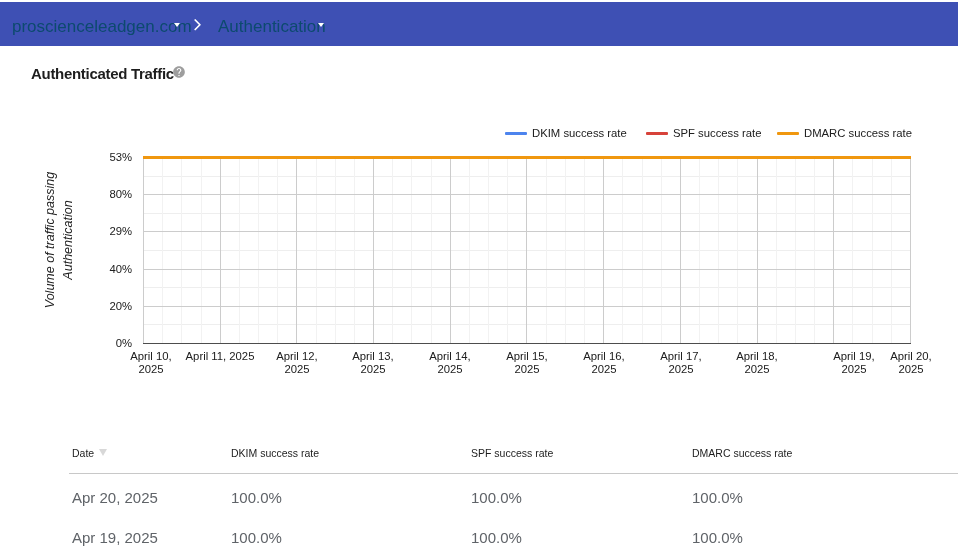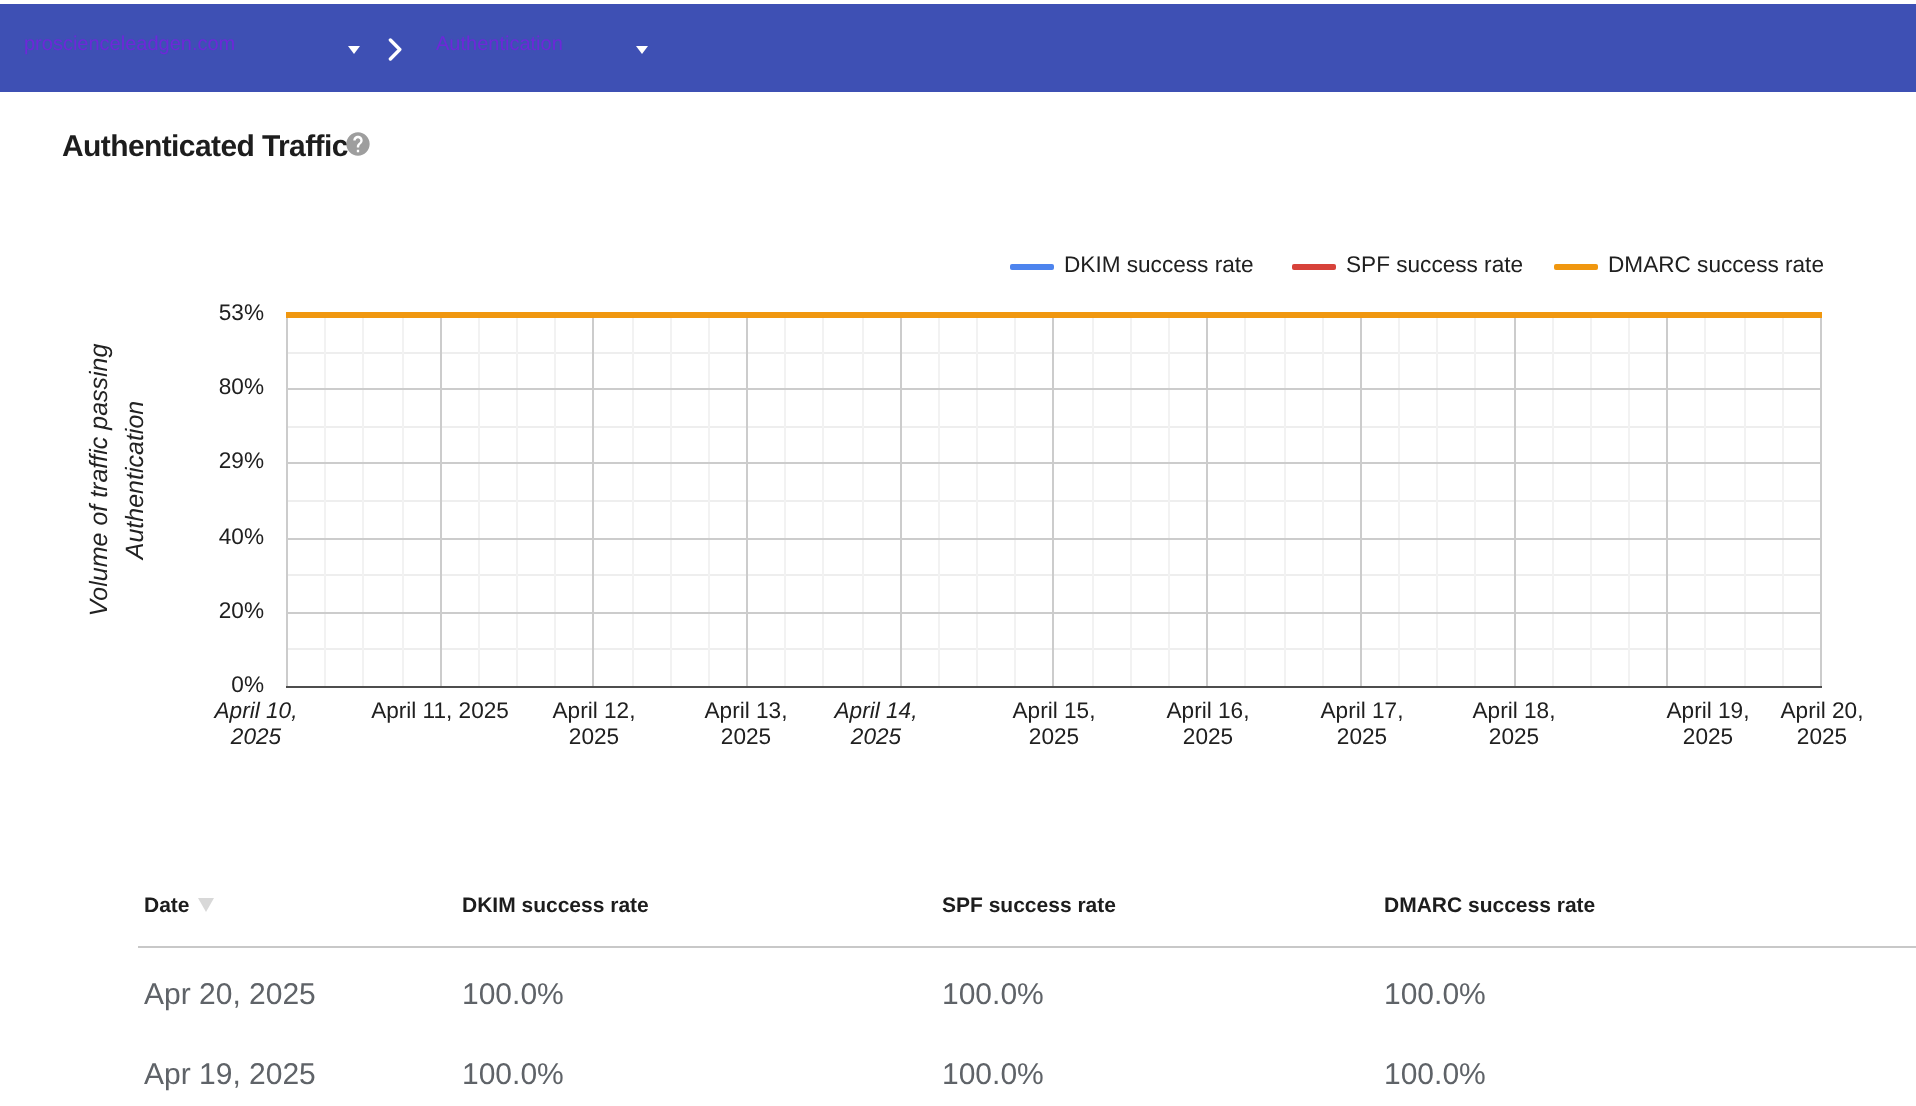--- a/index.html
+++ b/index.html
@@ -1,33 +1,33 @@
 <!DOCTYPE html>
 <html><head>
 <meta charset="utf-8">
 <style>
   html,body{margin:0;padding:0;}
   body{width:958px;height:553px;background:#ffffff;overflow:hidden;position:relative;
        font-family:"Liberation Sans",sans-serif;}
   .abs{position:absolute;}
   
   .topbar{top:2px;left:0;width:958px;height:44px;background:#3E50B4;}
-  .tb-text{color:#6d28d9;font-size:10px;letter-spacing:0px;}
+  .tb-text{color:#0c4a6e;font-size:17px;letter-spacing:0px;}
   .caret{display:inline-block;width:0;height:0;border-left:3.5px solid transparent;
          border-right:3.5px solid transparent;border-top:4px solid #ffffff;}
   
   .title{left:31px;top:65px;font-size:15px;font-weight:bold;color:#1d1d1d;letter-spacing:-0.3px;}
   
   .leg{top:127px;height:12px;display:flex;align-items:center;font-size:11.3px;color:#202020;}
   .sw{display:inline-block;width:22px;height:3px;margin-right:5px;border-radius:1px;}
   
   .ylab{width:36px;text-align:right;font-size:11.3px;color:#202020;height:14px;line-height:14px;}
   .xlab{width:76px;text-align:center;font-size:11.3px;color:#202020;line-height:13px;}
   
-  .th{font-size:10.5px;font-weight:bold;color:#1d1d1d;}
+  .th{font-size:10.5px;font-weight:normal;color:#1d1d1d;}
   .td{font-size:15px;color:#5f6368;}
   .tri{display:inline-block;width:0;height:0;border-left:4px solid transparent;
        border-right:4px solid transparent;border-top:7px solid #d8d8d8;}
 </style>
 </head>
 <body>
 
   <svg class="abs" style="left:0;top:0;" width="958" height="400" xmlns="http://www.w3.org/2000/svg">
     <g id="grid">
     <line x1="143" y1="176.5" x2="911" y2="176.5" stroke="#eeeeee" stroke-width="1"></line>
@@ -106,25 +106,25 @@
   <div class="abs leg" style="left:646px;"><span class="sw" style="background:#D7423A;"></span>SPF success rate</div>
   <div class="abs leg" style="left:777px;"><span class="sw" style="background:#F0970F;"></span>DMARC success rate</div>
 
   <div class="abs ylab" style="left:96px;top:150px;">53%</div>
   <div class="abs ylab" style="left:96px;top:187px;">80%</div>
   <div class="abs ylab" style="left:96px;top:224px;">29%</div>
   <div class="abs ylab" style="left:96px;top:262px;">40%</div>
   <div class="abs ylab" style="left:96px;top:299px;">20%</div>
   <div class="abs ylab" style="left:96px;top:336px;">0%</div>
 
-  <div class="abs xlab" style="left:90px;top:350px;font-style:italic;">April 10,<br>2025</div>
+  <div class="abs xlab" style="left:113px;top:350px;">April 10,<br>2025</div>
   <div class="abs xlab" style="left:182px;top:350px;">April 11, 2025</div>
   <div class="abs xlab" style="left:259px;top:350px;">April 12,<br>2025</div>
   <div class="abs xlab" style="left:335px;top:350px;">April 13,<br>2025</div>
-  <div class="abs xlab" style="left:400px;top:350px;font-style:italic;">April 14,<br>2025</div>
+  <div class="abs xlab" style="left:412px;top:350px;">April 14,<br>2025</div>
   <div class="abs xlab" style="left:489px;top:350px;">April 15,<br>2025</div>
   <div class="abs xlab" style="left:566px;top:350px;">April 16,<br>2025</div>
   <div class="abs xlab" style="left:643px;top:350px;">April 17,<br>2025</div>
   <div class="abs xlab" style="left:719px;top:350px;">April 18,<br>2025</div>
   <div class="abs xlab" style="left:816px;top:350px;">April 19,<br>2025</div>
   <div class="abs xlab" style="left:873px;top:350px;">April 20,<br>2025</div>
 
   <div class="abs th" style="left:72px;top:447px;">Date</div>
   <div class="abs tri" style="left:98.5px;top:448.5px;"></div>
   <div class="abs th" style="left:231px;top:447px;">DKIM success rate</div>

